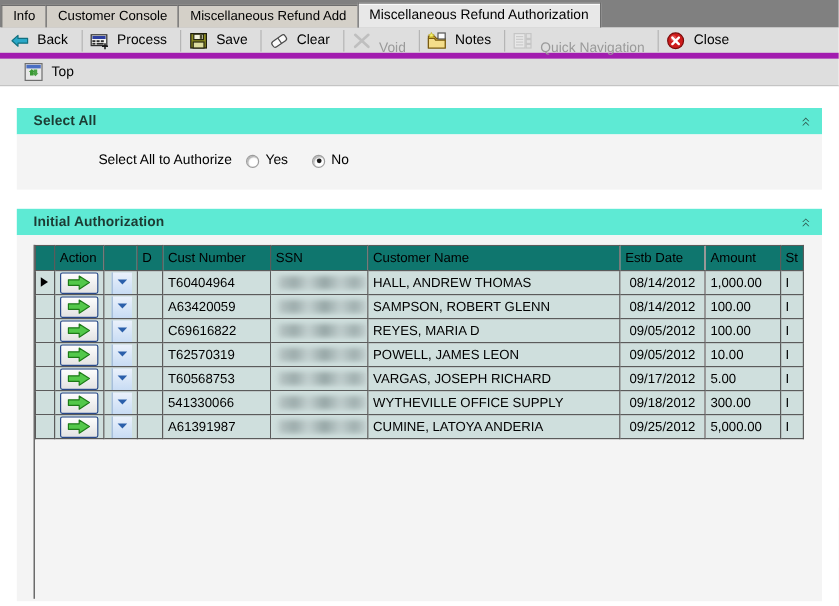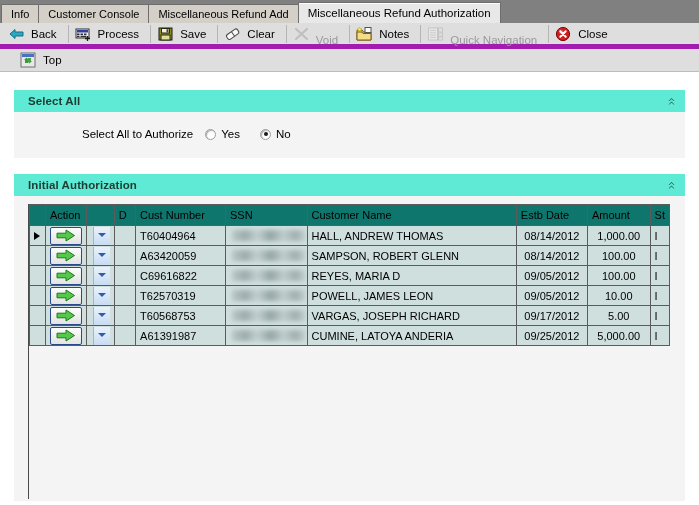--- a/index.html
+++ b/index.html
@@ -167,21 +167,21 @@
   td.dcol{width:22px;}
   td.cust{width:92px;padding-left:6px;}
   td.ssn{width:88px;padding:0;position:relative;}
   .ssn-blur{
     position:absolute;left:6px;top:4px;width:74px;height:11px;
     background:linear-gradient(90deg,#b9c6c6 0%,#9aa9a9 18%,#c2cfcf 34%,#93a3a3 52%,#bfcccc 70%,#9eadad 86%,#c6d2d2 100%);
     filter:blur(2px);opacity:.95;border-radius:2px;
   }
   td.name{width:216px;padding-left:6px;margin-top:19px;}
   td.date{width:72px;text-align:center;}
-  td.amt{width:64px;text-align:center;padding-left:6px;margin-left:13px;}
+  td.amt{width:64px;text-align:left;padding-left:6px;margin-left:13px;}
   td.st{width:18px;text-align:left;padding-left:5px;}
   th.th-sel{width:16px;}
   th.th-act{width:36px;}
   th.th-dd{width:28px;}
   th.th-d{width:22px;}
   th.th-cust{width:92px;}
   th.th-ssn{width:88px;}
   th.th-name{width:216px;}
   th.th-date{width:72px;}
   th.th-amt{width:64px;}
@@ -438,20 +438,36 @@
                   <td class="amt">5.00</td>
                   <td class="st">I</td>
                 </tr>
                 <tr>
                   <td class="sel"></td>
                   <td class="act"><span class="gobtn"><svg width="20" height="13" viewBox="0 0 20 13">
                         <path d="M1 4.2 L10 4.2 L10 1 L18.5 6.5 L10 12 L10 8.8 L1 8.8 Z" fill="#53c84a" stroke="#1d7a18" stroke-width="1" stroke-linejoin="round"></path>
                       </svg></span></td>
                   <td class="ddc"><span class="ddbtn"></span></td>
                   <td class="dcol"></td>
+                  <td class="cust">541330066</td>
+                  <td class="ssn">
+                    <span class="ssn-blur"></span>
+                  </td>
+                  <td class="name">WYTHEVILLE OFFICE SUPPLY</td>
+                  <td class="date">09/18/2012</td>
+                  <td class="amt">300.00</td>
+                  <td class="st">I</td>
+                </tr>
+                <tr>
+                  <td class="sel"></td>
+                  <td class="act"><span class="gobtn"><svg width="20" height="13" viewBox="0 0 20 13">
+                        <path d="M1 4.2 L10 4.2 L10 1 L18.5 6.5 L10 12 L10 8.8 L1 8.8 Z" fill="#53c84a" stroke="#1d7a18" stroke-width="1" stroke-linejoin="round"></path>
+                      </svg></span></td>
+                  <td class="ddc"><span class="ddbtn"></span></td>
+                  <td class="dcol"></td>
                   <td class="cust">A61391987</td>
                   <td class="ssn">
                     <span class="ssn-blur"></span>
                   </td>
                   <td class="name">CUMINE, LATOYA ANDERIA</td>
                   <td class="date">09/25/2012</td>
                   <td class="amt">5,000.00</td>
                   <td class="st">I</td>
                 </tr>
               </tbody>

